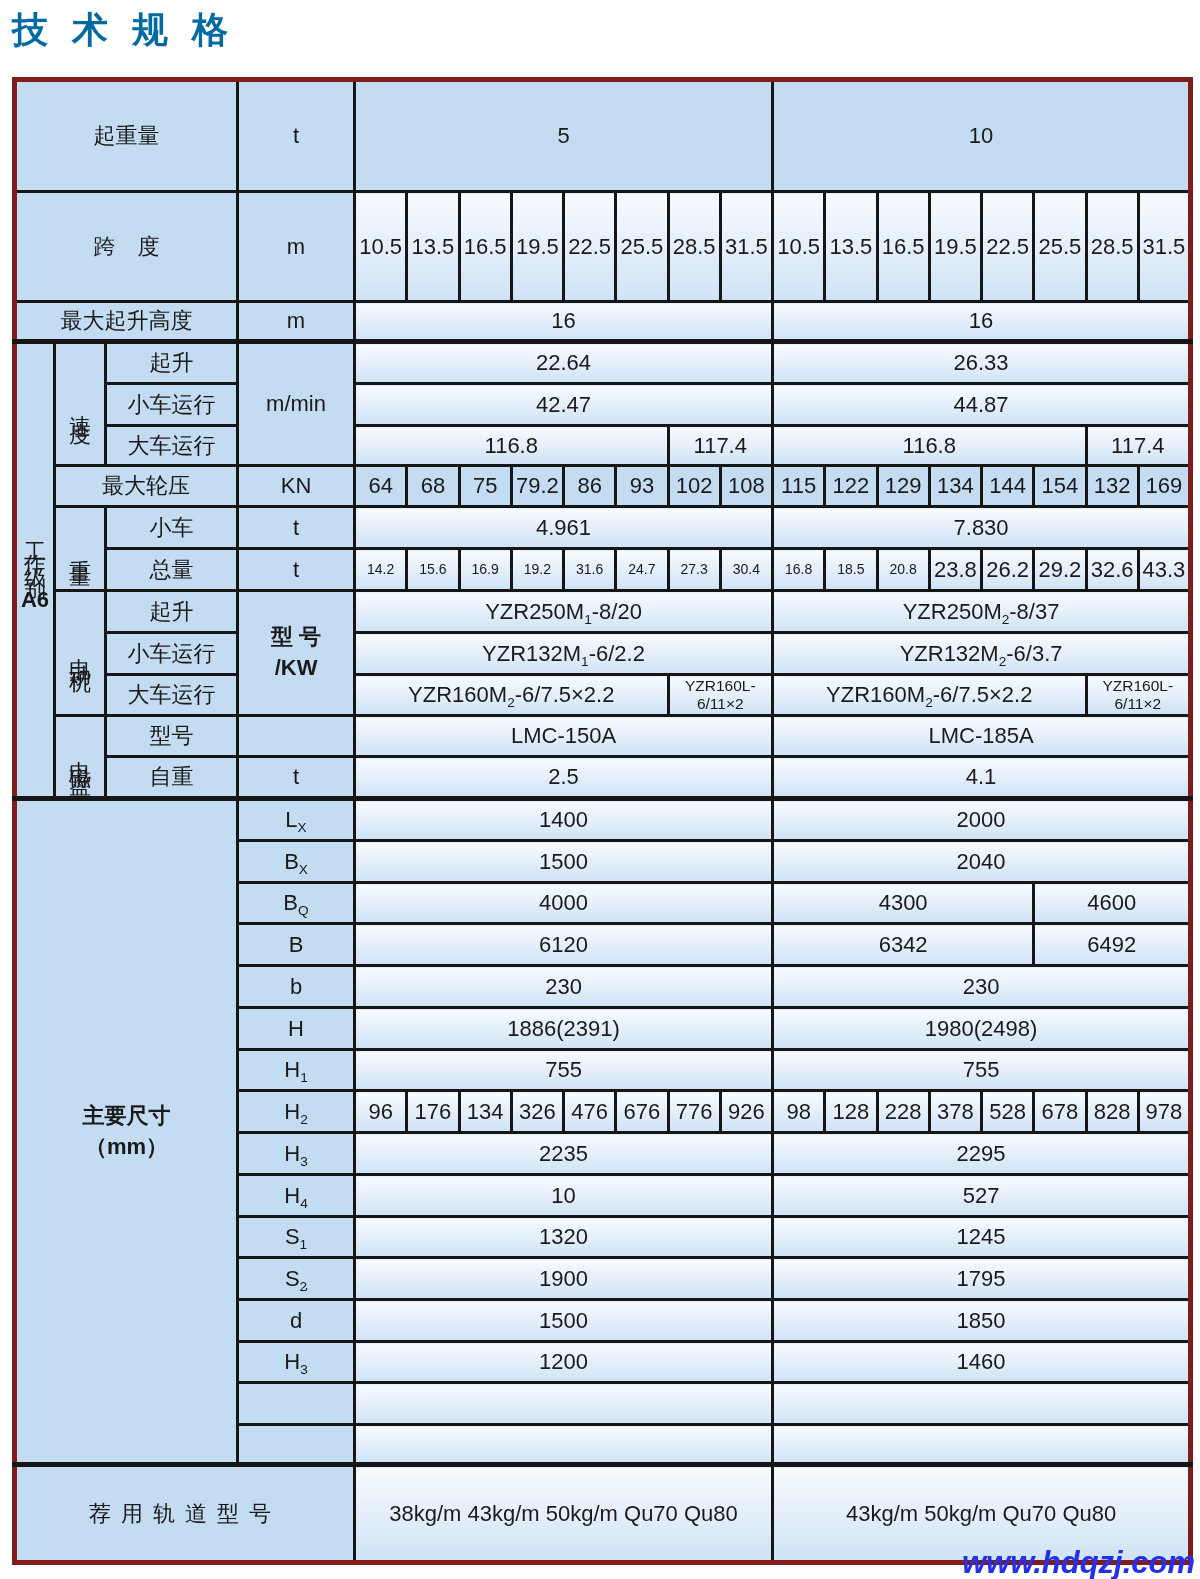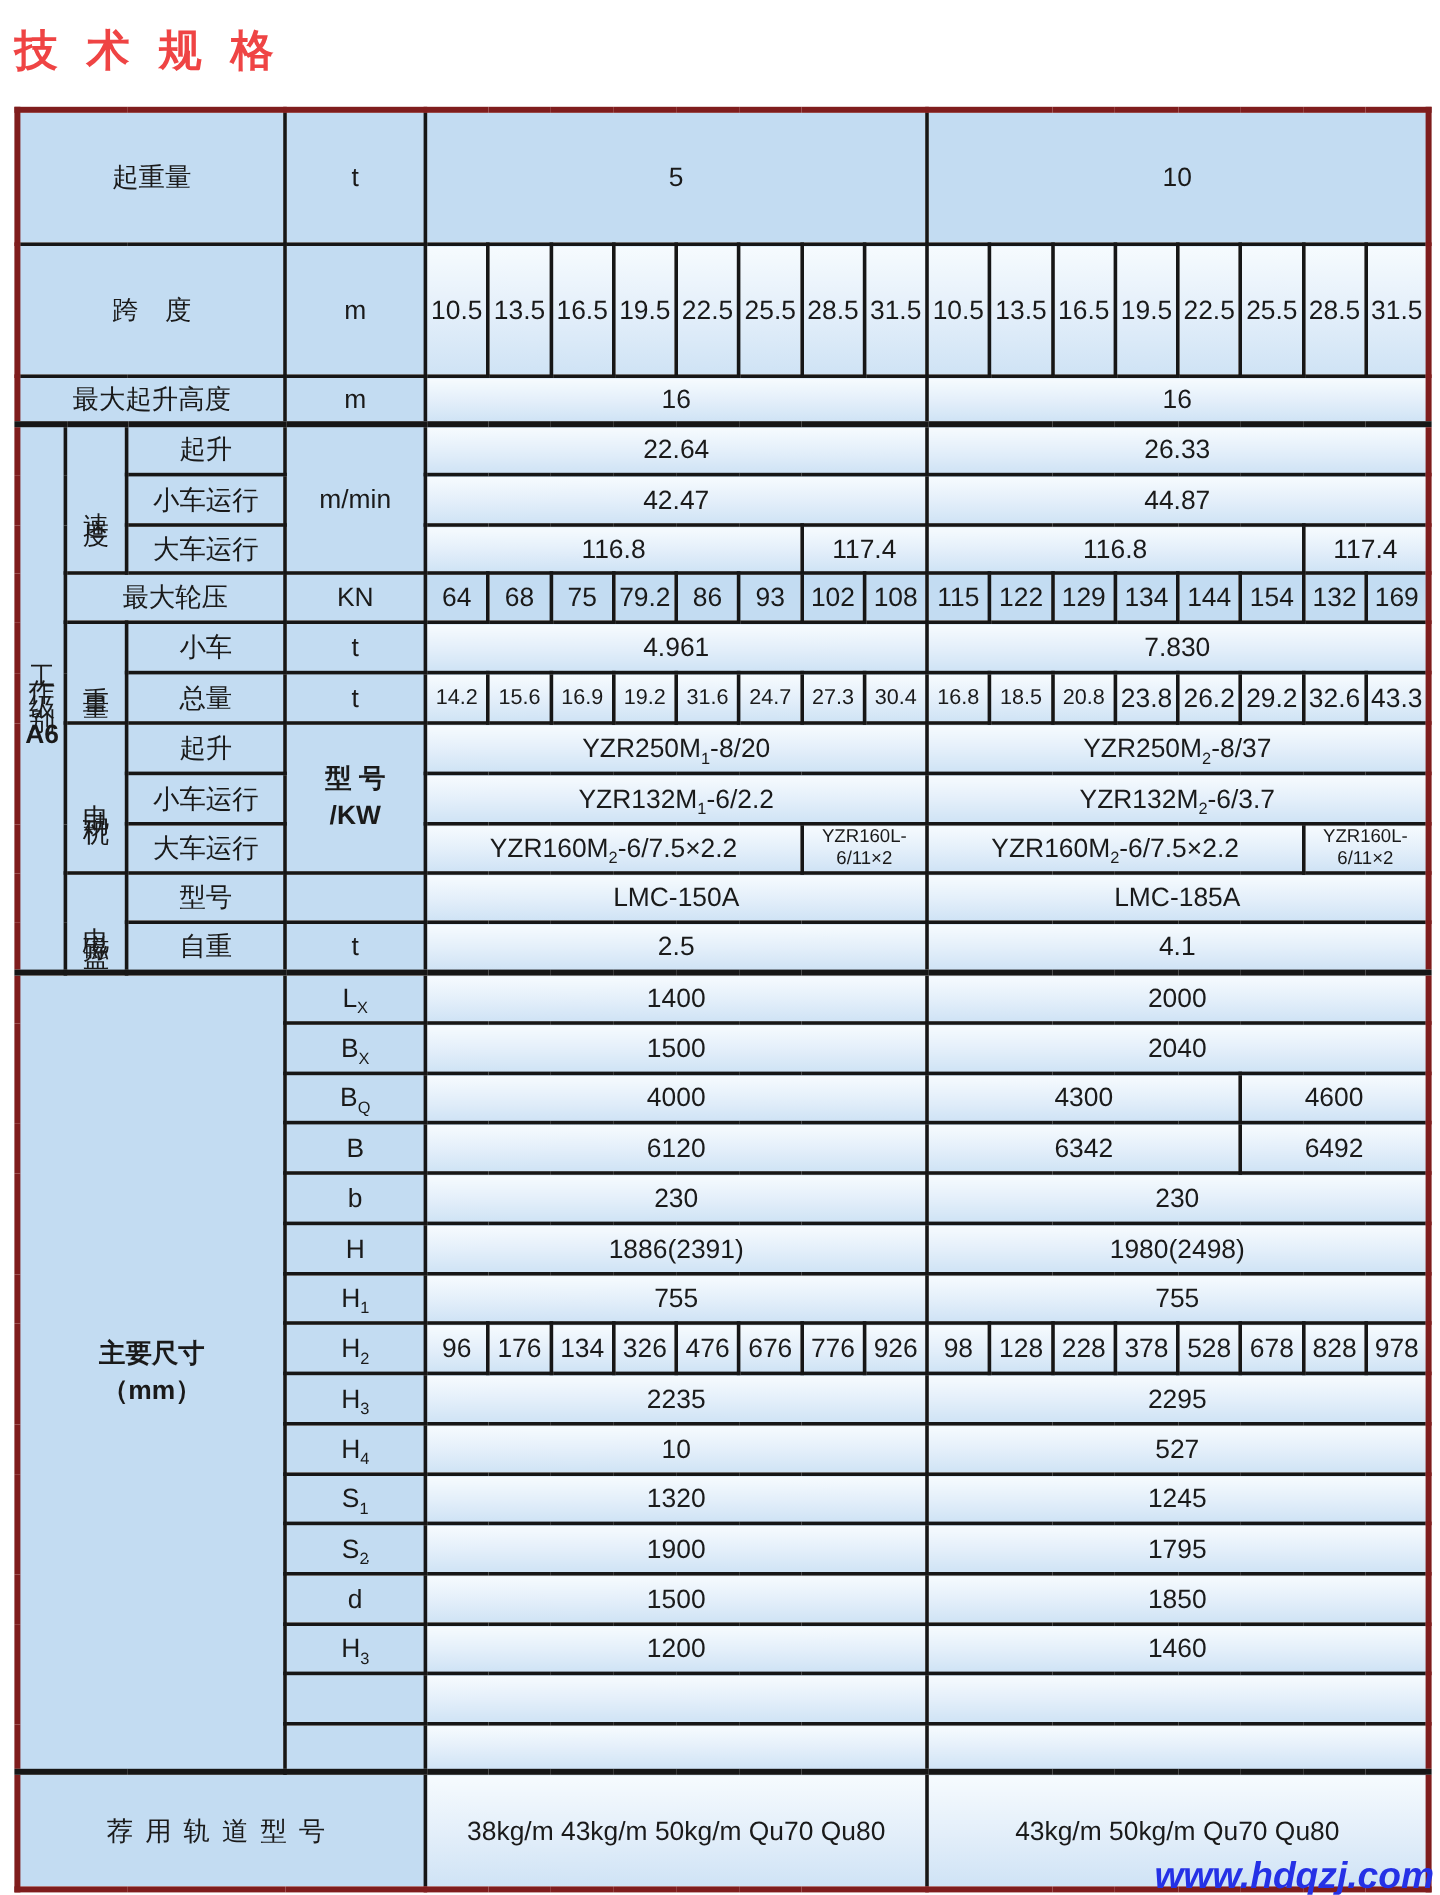--- a/index.html
+++ b/index.html
@@ -5,25 +5,25 @@
   html,body{margin:0;padding:0;}
   body{
     position:relative;
     width:1200px;height:1579px;
     background:#ffffff;
     font-family:"Liberation Sans", sans-serif;
     color:#1a1a1a;
     overflow:hidden;
   }
   h1{
-    margin:18px 0 0 12px;
+    margin:6px 0 0 12px;
     font-size:36px;
     font-weight:bold;
     letter-spacing:24px;
-    color:#ef4444;
+    color:#0369a1;
   }
   table{
     border-collapse:collapse;
     table-layout:fixed;
     margin:22px 0 0 12px;
     width:1176px;
     border:5px solid #7f1d1d;
   }
   td{
     border:3px solid #161616;
@@ -47,21 +47,21 @@
   .line{display:block;line-height:1.4;font-weight:bold;}
   .vchars{
     display:block;
     margin:0 auto;
     writing-mode:vertical-lr;
     text-orientation:upright;
     letter-spacing:12px;
     line-height:1;
   }
   .wc .line{margin-top:12px;}
-  .sm{font-size:18px;}
+  .sm{font-size:14px;}
   .sm2{font-size:15.5px;}
   .spaced{letter-spacing:10px;}
   sub{font-size:0.62em;line-height:0;}
   #watermark{
     position:absolute;
     left:962px;top:1545px;
     font-size:31px;
     font-weight:bold;
     font-style:italic;
     color:#2531e6;

